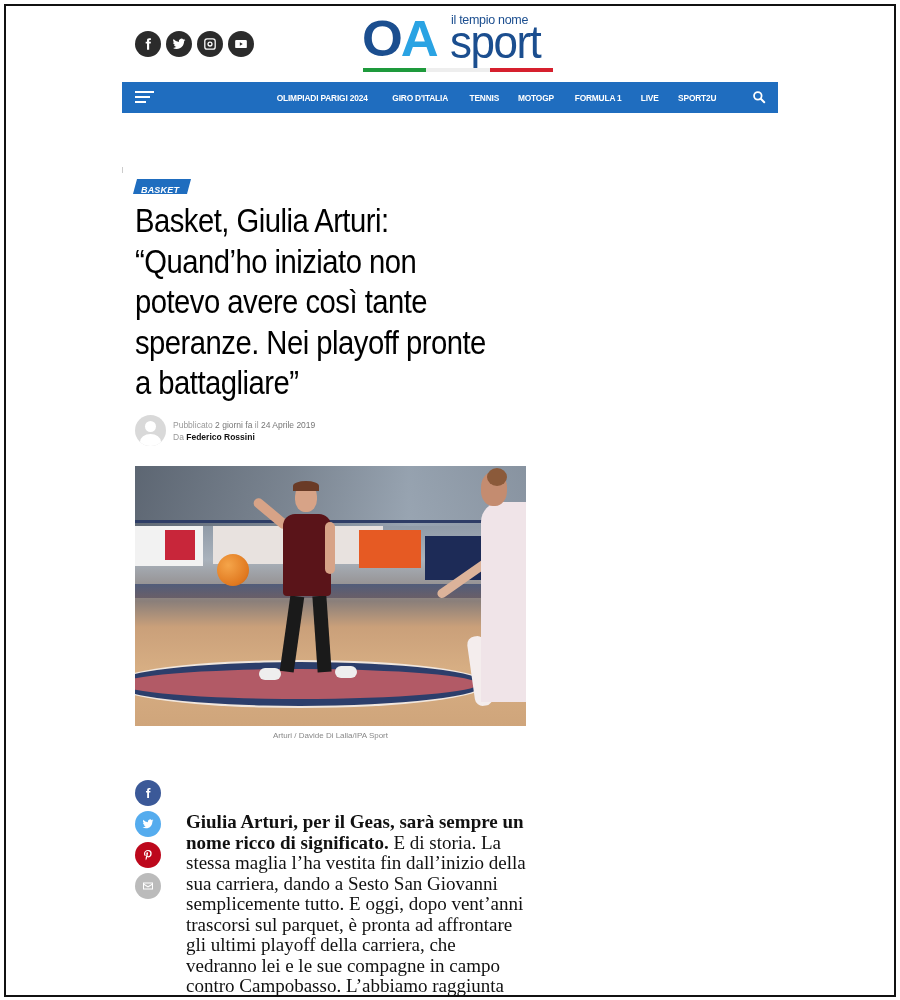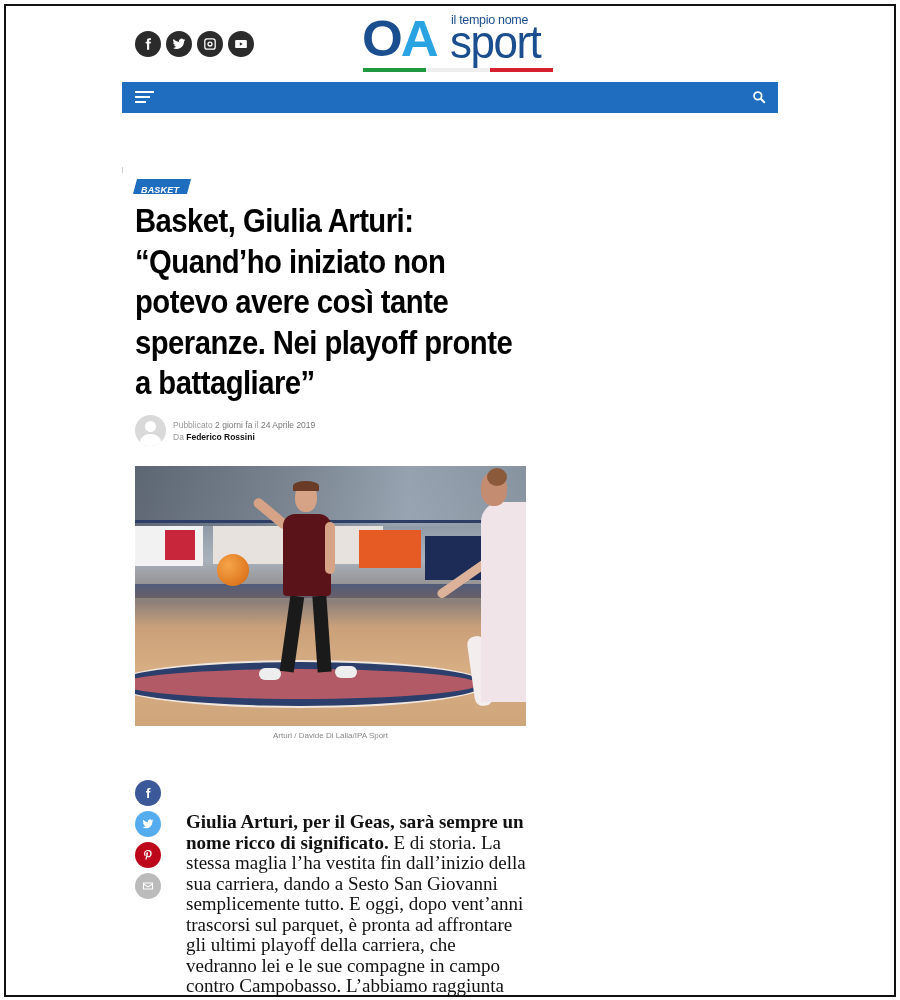--- a/index.html
+++ b/index.html
@@ -56,21 +56,21 @@
   }
   .cat-badge span {
     display: inline-block; transform: skewX(15deg); color: #fff; font-size: 9px;
     font-weight: 700; font-style: italic; line-height: 15px; letter-spacing: 0.2px;
   }
 
   
   .headline {
     position: absolute; left: 135px; top: 200px; width: 400px;
     font-family: "Liberation Sans Narrow", "Liberation Sans", sans-serif;
-    font-weight: 700; font-size: 34px; line-height: 40.5px; color: #000;
+    font-weight: 400; font-size: 34px; line-height: 40.5px; color: #000;
     letter-spacing: -0.6px;
   }
   .headline .line { display: block; transform: scaleX(0.86); transform-origin: left; white-space: nowrap; }
 
   
   .byline { position: absolute; left: 135px; top: 415px; display: flex; align-items: center; }
   .avatar { width: 31px; height: 31px; border-radius: 50%; background: #d9d9d9; position: relative; overflow: hidden; margin-right: 7px; cursor: pointer; }
   .avatar .head { position: absolute; left: 10px; top: 6px; width: 11px; height: 11px; border-radius: 50%; background: #fff; }
   .avatar .body { position: absolute; left: 5px; top: 19px; width: 21px; height: 16px; border-radius: 50% 50% 0 0; background: #fff; }
   .meta { font-size: 8.5px; line-height: 12px; color: #999; }
@@ -163,20 +163,29 @@
       <span style="background:#eeeeee"></span>
       <span style="background:#d6202e"></span>
   </div>
 </div>
 
 <div class="navbar">
   <div class="hamburger">
     <span></span>
       <span></span>
       <span></span>
+  </div>
+  <div class="nav-items">
+    <div class="nav-item">OLIMPIADI PARIGI 2024</div>
+    <div class="nav-item">GIRO D'ITALIA</div>
+    <div class="nav-item">TENNIS</div>
+    <div class="nav-item">MOTOGP</div>
+    <div class="nav-item">FORMULA 1</div>
+    <div class="nav-item">LIVE</div>
+    <div class="nav-item">SPORT2U</div>
   </div>
   <div class="search-btn">
     <svg viewBox="0 0 24 24">
         <circle cx="10" cy="10" r="6.5" fill="none" stroke="#fff" stroke-width="3"></circle>
         <line x1="15" y1="15" x2="21" y2="21" stroke="#fff" stroke-width="3.4" stroke-linecap="round"></line>
       </svg>
   </div>
 </div>
 
 <div class="tick"></div>

